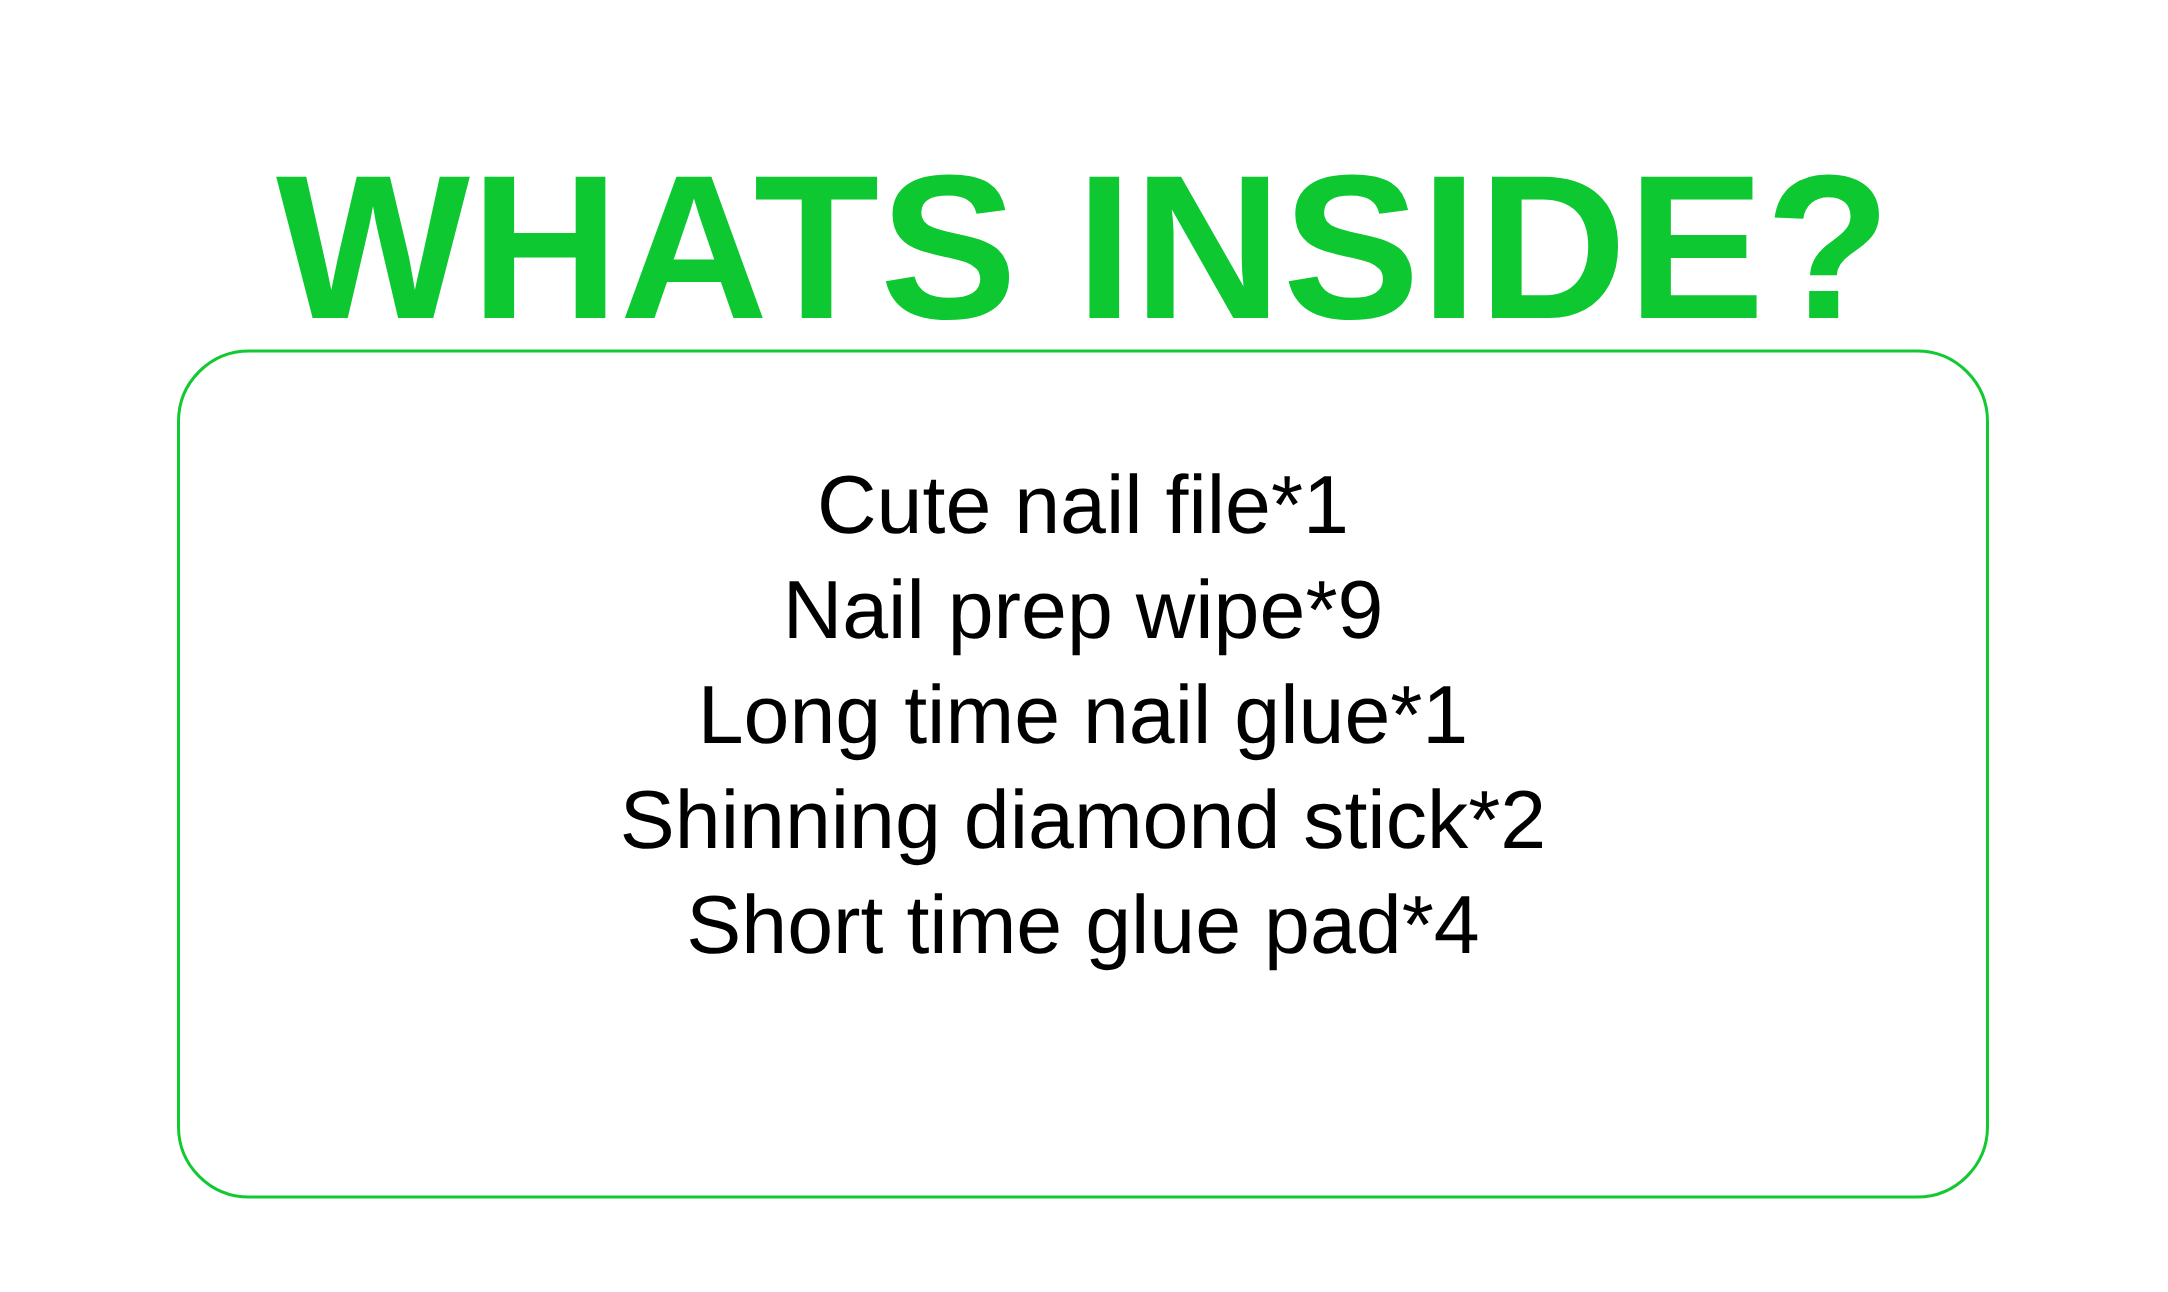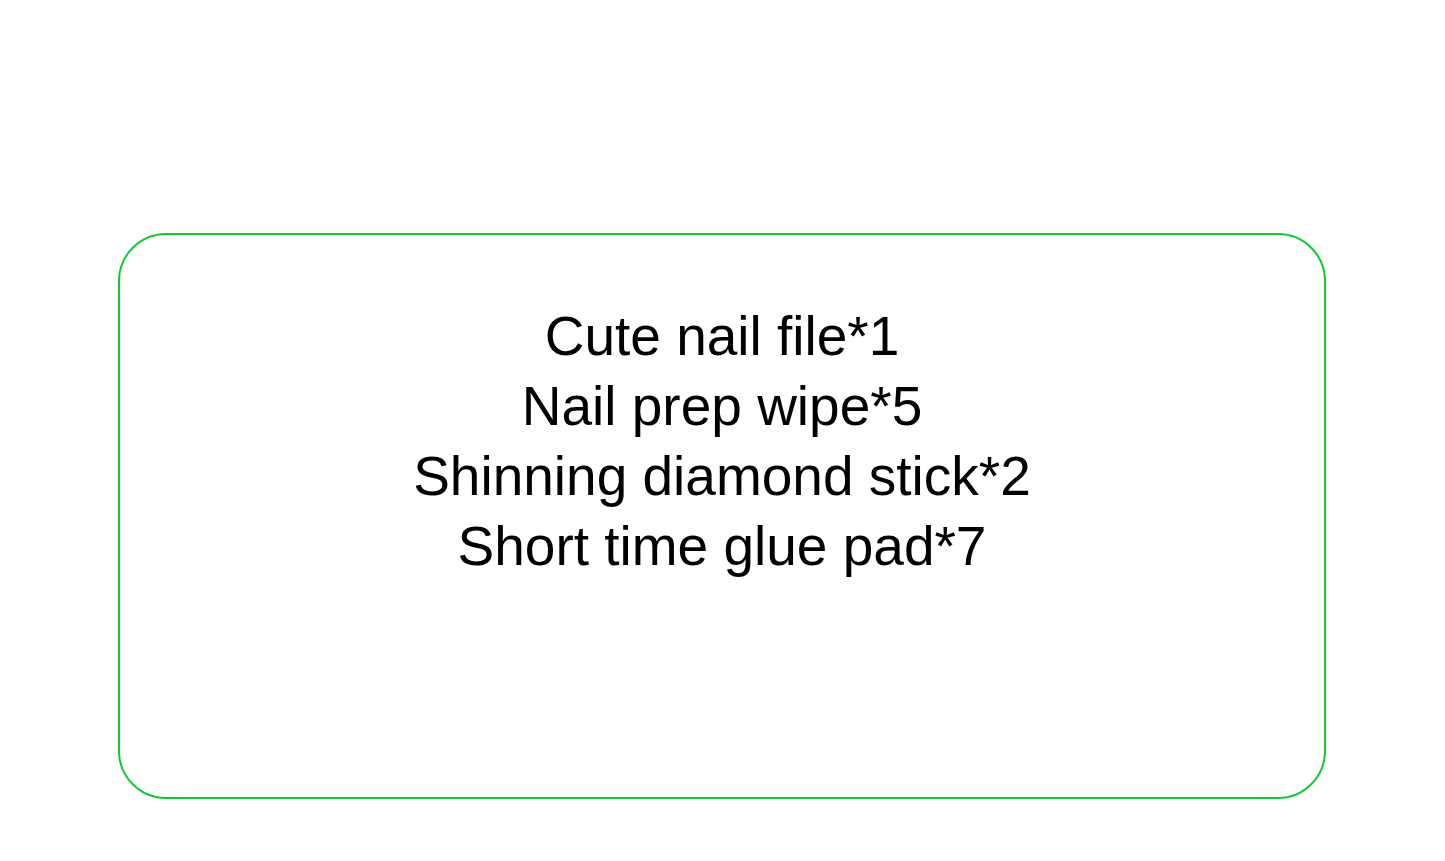--- a/index.html
+++ b/index.html
@@ -76,23 +76,25 @@
     color: #000000;
     font-weight: normal;
     white-space: nowrap;
   }
 </style>
 </head>
 <body>
 
 <div class="poster">
 
+  <h1 class="poster-title">WHATS INSIDE?</h1>
 
   <div class="content-card">
     <ul class="items-list">
       <li>Cute nail file*1</li>
-      <li>Nail prep wipe*5</li>
+      <li>Nail prep wipe*9</li>
+      <li>Long time nail glue*1</li>
       <li>Shinning diamond stick*2</li>
-      <li>Short time glue pad*7</li>
+      <li>Short time glue pad*4</li>
     </ul>
   </div>
 
 </div>
 
 </body></html>

